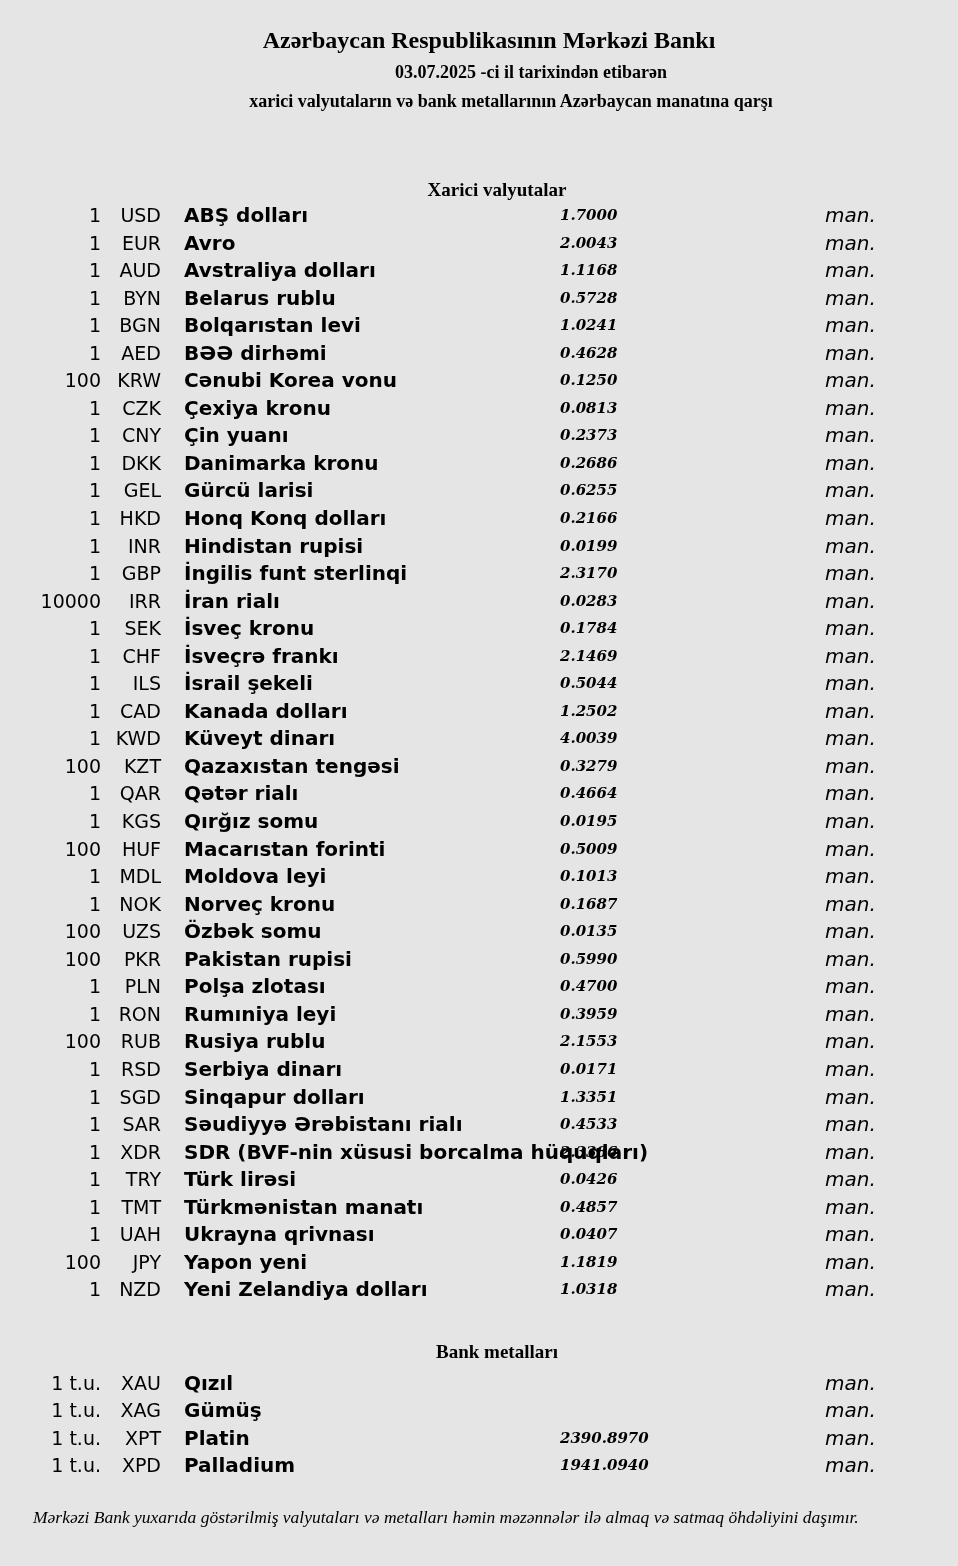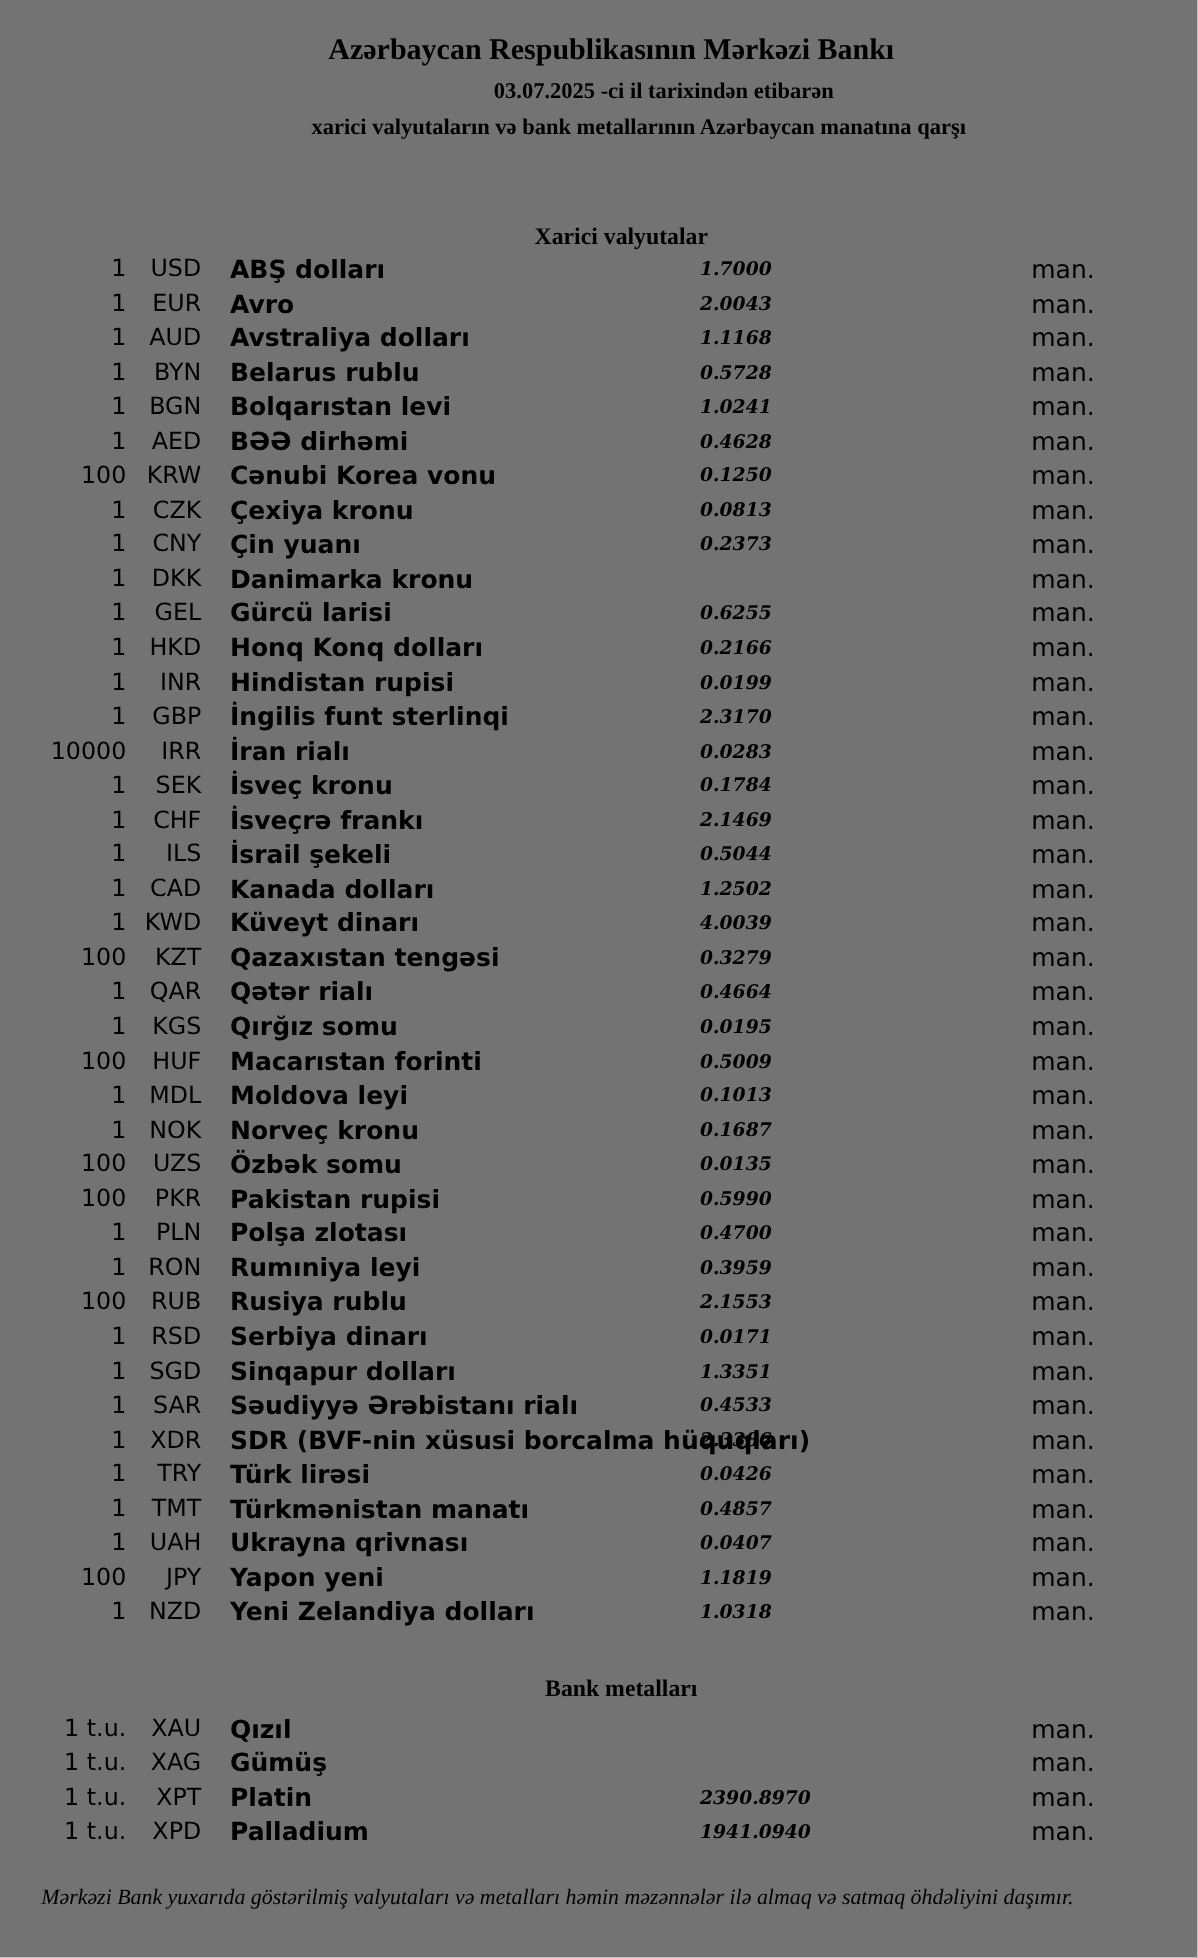--- a/index.html
+++ b/index.html
@@ -1,20 +1,20 @@
 <!DOCTYPE html>
 <html><head>
 <meta charset="utf-8">
 <style>
   html, body { margin: 0; padding: 0; background: #ffffff; }
   .page {
     position: relative;
     width: 958px;
     height: 1566px;
-    background: #737373;
+    background: #e5e5e5;
     color: #000000;
     font-family: "DejaVu Sans", sans-serif;
     overflow: hidden;
   }
   .center-line {
     position: absolute;
     left: 0;
     width: 100%;
     text-align: center;
     white-space: nowrap;
@@ -90,20 +90,21 @@
     top: 1.5px;
     text-align: left;
     font-family: "DejaVu Serif", serif;
     font-style: italic;
     font-weight: 700;
     font-size: 15px;
   }
   .man {
     left: 825px;
     font-size: 20px;
+    font-style: italic;
   }
   .footer {
     position: absolute;
     left: 33px;
     top: 1507px;
     font-family: "Liberation Serif", serif;
     font-style: italic;
     font-size: 17.5px;
     white-space: nowrap;
   }
@@ -178,20 +179,21 @@
         <span class="qty">1</span>
         <span class="code">CNY</span>
         <span class="name">Çin yuanı</span>
         <span class="rate">0.2373</span>
         <span class="man">man.</span>
       </div>
       <div class="row">
         <span class="qty">1</span>
         <span class="code">DKK</span>
         <span class="name">Danimarka kronu</span>
+        <span class="rate">0.2686</span>
         <span class="man">man.</span>
       </div>
       <div class="row">
         <span class="qty">1</span>
         <span class="code">GEL</span>
         <span class="name">Gürcü larisi</span>
         <span class="rate">0.6255</span>
         <span class="man">man.</span>
       </div>
       <div class="row">

